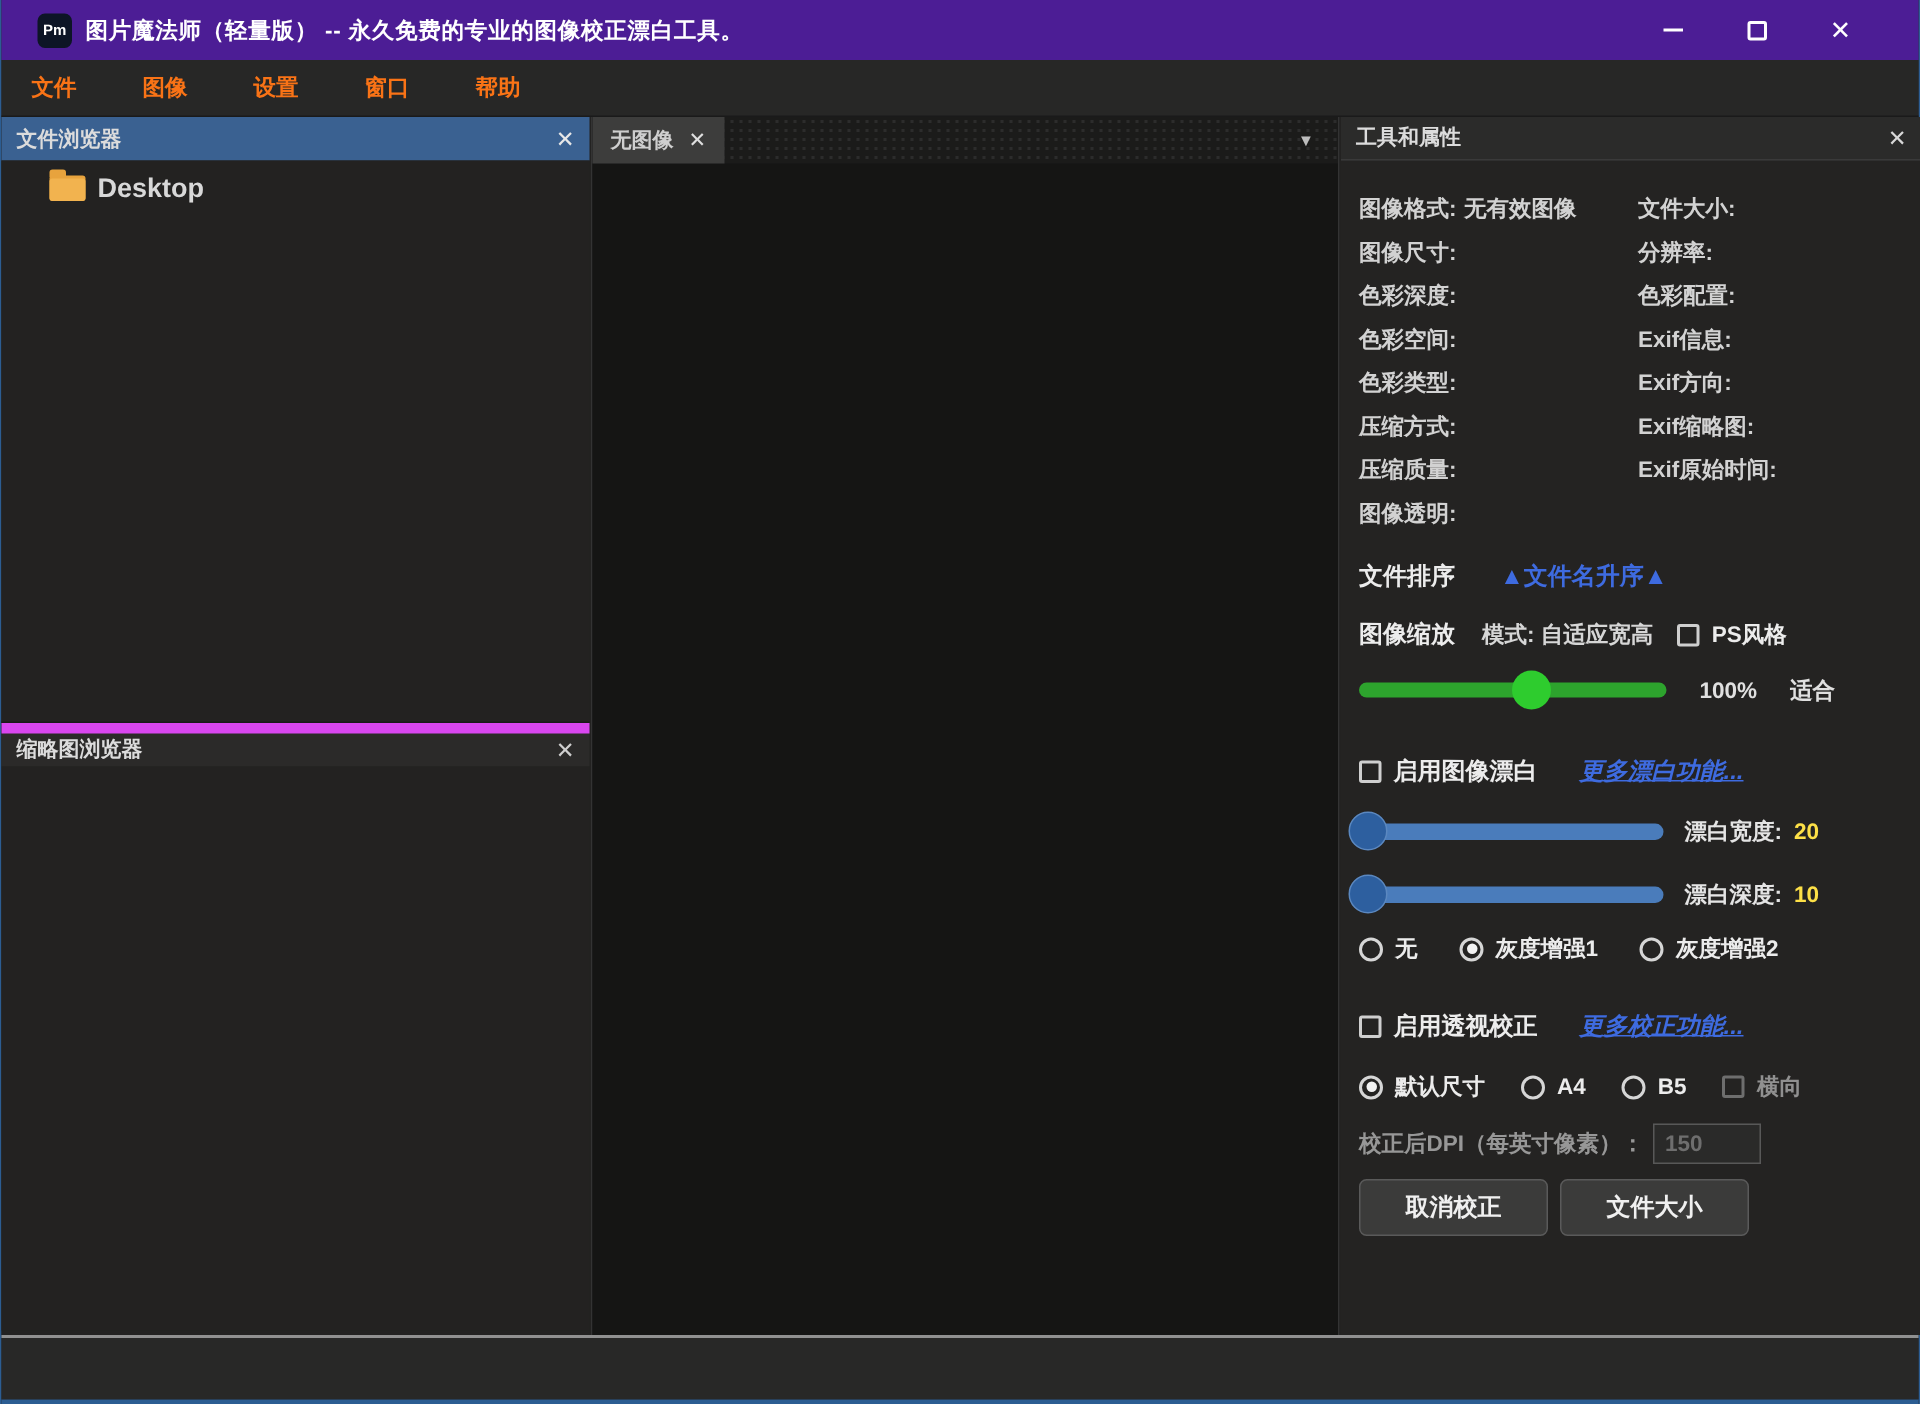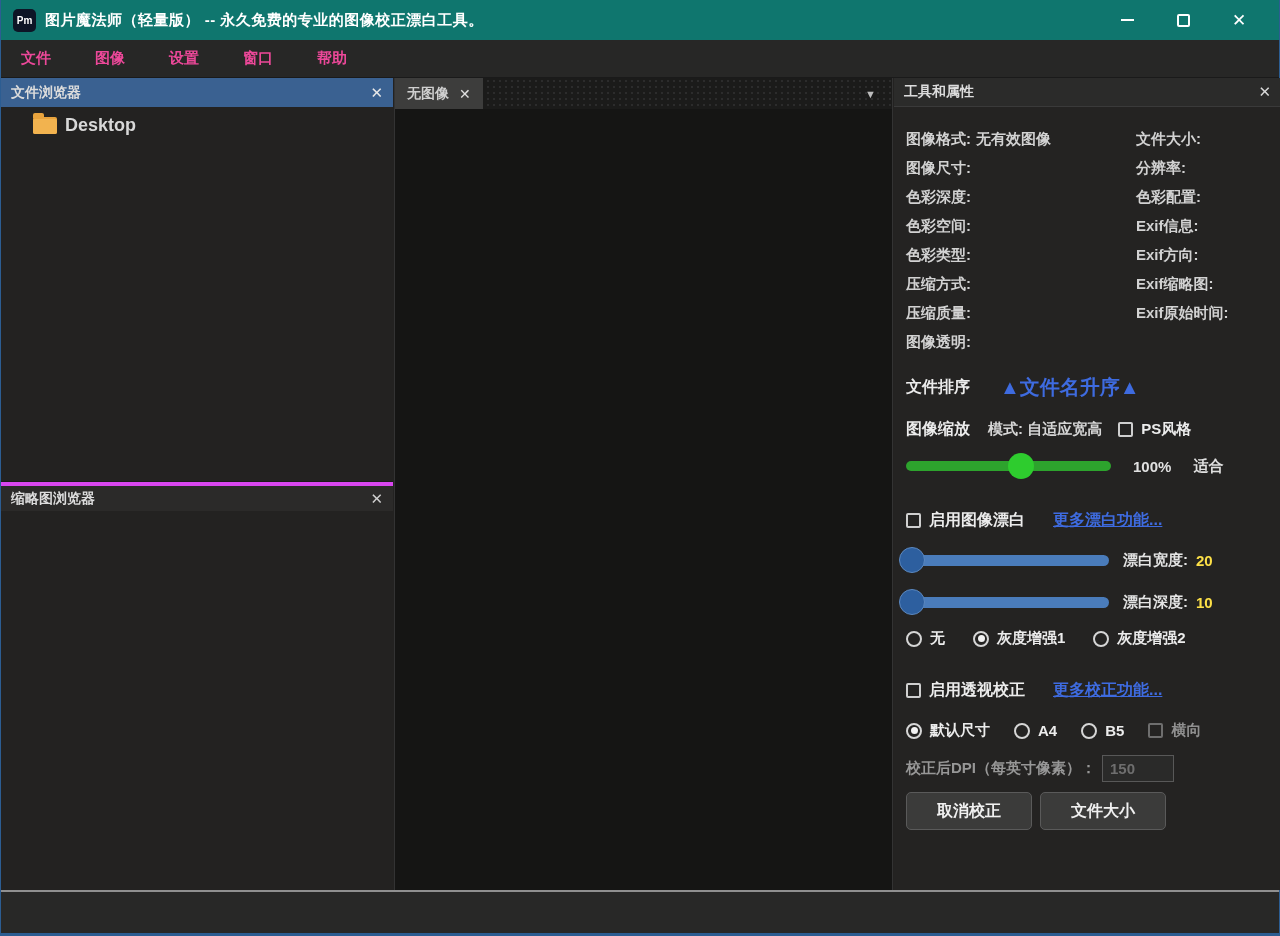--- a/index.html
+++ b/index.html
@@ -3,54 +3,54 @@
 <meta charset="utf-8">
 <style>
   * { margin:0; padding:0; box-sizing:border-box; }
   html,body { width:1280px; height:936px; overflow:hidden; background:#161616;
     font-family:"Liberation Sans","DejaVu Sans",sans-serif; }
   .window { position:relative; width:1280px; height:936px; background:#232221;
     border-left:1px solid #2c5d92; border-right:1px solid #2c5d92; }
 
   
   .titlebar { position:absolute; left:0; top:0; width:100%; height:40px;
-    background:#0f766e; display:flex; align-items:center; padding:0 12px; }
+    background:#4c1d95; display:flex; align-items:center; padding:0 24px; }
   .appicon { width:23px; height:23px; background:#0d1526; border-radius:5px;
     color:#fff; font-size:10px; font-weight:bold; display:flex; align-items:center;
     justify-content:center; margin-right:9px; }
   .apptitle { color:#ffffff; font-size:15px; font-weight:600; letter-spacing:.5px; }
   .wincontrols { margin-left:auto; display:flex; align-items:center; }
   .winbtn { width:56px; height:40px; display:flex; align-items:center; justify-content:center; cursor:default; }
   .min-glyph { width:13px; height:2px; background:#fff; }
   .max-glyph { width:13px; height:13px; border:2px solid #fff; border-radius:2px; }
   .close-glyph { color:#fff; font-size:17px; line-height:1; }
 
   
   .menubar { position:absolute; left:0; top:40px; width:100%; height:38px;
     background:#272726; display:flex; align-items:center; padding-left:20px;
     border-bottom:1px solid #1a1a1a; }
-  .menu-item { color:#ec4899; font-size:15px; font-weight:600; margin-right:44px; cursor:default; }
+  .menu-item { color:#f97316; font-size:15px; font-weight:600; margin-right:44px; cursor:default; }
 
   
   .panel-header { height:29px; display:flex; align-items:center; padding:0 10px;
     font-size:14px; font-weight:600; color:#dcdcdc; }
   .panel-header .x { margin-left:auto; font-size:15px; color:#e8e8e8; cursor:default; }
 
   .left-col { position:absolute; left:0; top:78px; width:392px; height:812px; background:#232221; }
   .fb-header { background:#3a6191; }
   .fb-body { height:375px; background:#232221; border-bottom:1px solid #1a1a1a; }
   .tree-item { display:flex; align-items:center; padding:8px 0 0 32px; }
   .folder-icon { position:relative; width:24px; height:17px; background:#e8a33d;
     border-radius:2px; margin-right:8px; }
   .folder-icon::before { content:""; position:absolute; left:0; top:-4px; width:11px; height:5px;
     background:#e8a33d; border-radius:2px 2px 0 0; }
   .folder-icon::after { content:""; position:absolute; left:0; top:2px; width:24px; height:15px;
     background:#f2b34f; border-radius:2px; }
   .tree-label { color:#d8d8d8; font-size:18px; font-weight:600; position:relative; z-index:1; }
-  .tb-header { background:#2b2a29; border-top:4px solid #d946ef; }
+  .tb-header { background:#2b2a29; border-top:7px solid #d946ef; }
   .tb-header .x { color:#cfcfcf; }
   .tb-body { background:#232221; }
 
   
   .center-col { position:absolute; left:393px; top:78px; width:499px; height:812px;
     border-left:1px solid #333; border-right:1px solid #333; background:#151514; }
   .tabbar { height:31px; background:#1b1b1a;
     background-image:radial-gradient(circle,#2c2c2c 1px,transparent 1.3px);
     background-size:6px 6px; display:flex; align-items:stretch; position:relative; }
   .tab { background:#3d3d3c; color:#cfcfcf; font-size:14px; font-weight:600;
@@ -60,32 +60,32 @@
     align-items:center; color:#bdbdbd; font-size:11px; }
   .canvas { height:781px; background:#151514; }
 
   
   .right-col { position:absolute; left:893px; top:78px; width:387px; height:812px; background:#242322; }
   .rp-header { background:#2b2b2a; border-bottom:1px solid #3a3a3a; }
   .rp-header .x { color:#d8d8d8; }
   .rp-body { padding:10px 16px 0 12px; color:#d6d6d6; font-size:15px; }
   .section-title { font-size:16px; font-weight:700; color:#e8e8e8; margin-top:4px; }
   .info-grid { margin-top:8px; }
-  .info-row { display:flex; height:29px; align-items:center; white-space:nowrap;gap:44px; }
+  .info-row { display:flex; height:29px; align-items:center; white-space:nowrap; }
   .info-left { width:186px; font-weight:600; color:#d2d2d2; }
   .info-left .val { margin-left:5px; color:#d2d2d2; }
   .info-right { font-weight:600; color:#d2d2d2; }
 
   .row { display:flex; align-items:center; white-space:nowrap; }
   .blue-link { color:#3e6be0; font-weight:700; cursor:default; }
-  .blue-link.ul { text-decoration:underline; }
+  .blue-link.ul { text-decoration:underline;font-style:italic; }
 
   .sort-row { margin-top:17px; }
   .sort-row .lbl { font-weight:700; color:#ececec; font-size:16px; }
-  .sort-row .blue-link { margin-left:30px; font-size:20px; }
+  .sort-row .blue-link { margin-left:30px; font-size:16px; }
 
   .zoom-row { margin-top:18px; }
   .zoom-row .lbl { font-weight:700; color:#ececec; font-size:16px; }
   .zoom-row .mode { margin-left:18px; color:#d6d6d6; font-weight:600; }
 
   .checkbox { width:15px; height:15px; border:2px solid #cfcfcf; border-radius:2px;
     display:inline-block; flex:0 0 auto; }
   .checkbox.dim { border-color:#6e6e6e; }
   .cb-label { margin-left:8px; font-weight:700; color:#ececec; }
   .cb-label.dim { color:#909090; }

